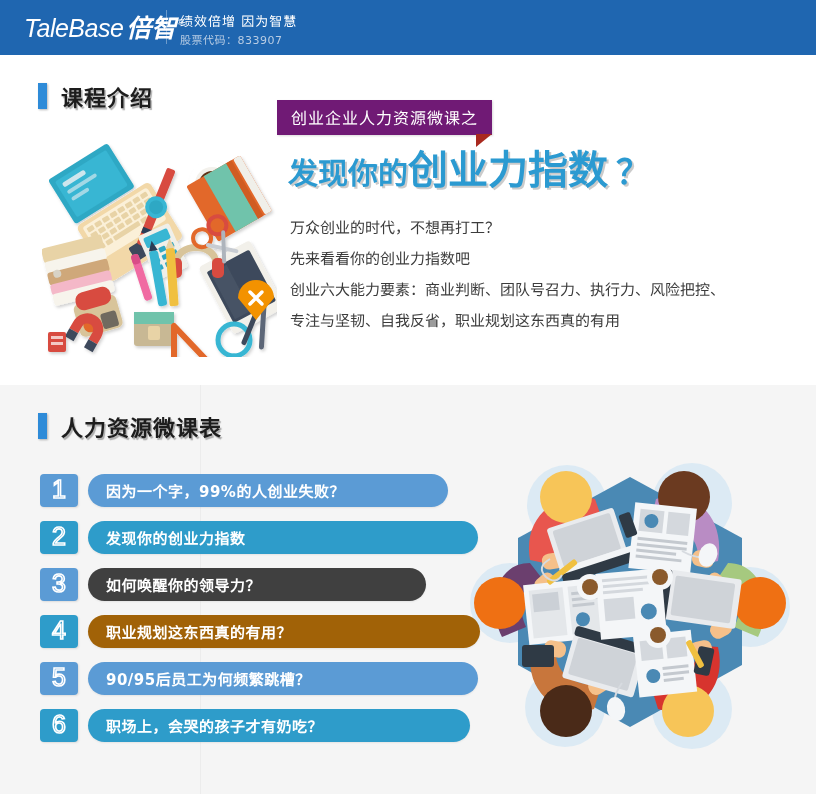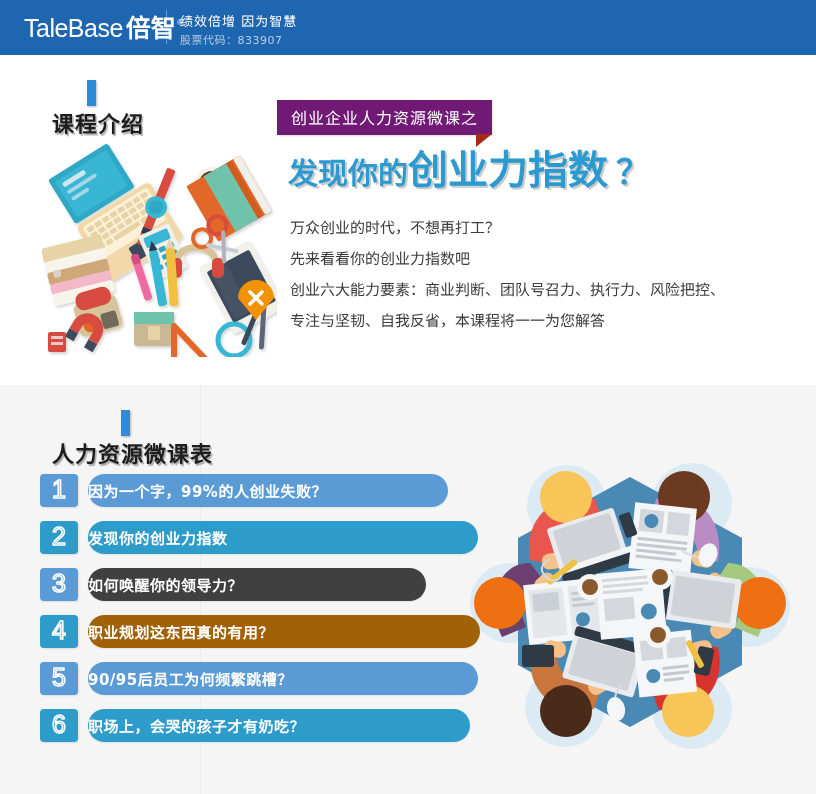--- a/index.html
+++ b/index.html
@@ -17,41 +17,42 @@
   .header{
     position:absolute;left:0;top:0;width:816px;height:55px;
     background:#1f66b0;
   }
   .logo{
     position:absolute;left:24px;top:8px;
     display:flex;align-items:baseline;
     color:#ffffff;
     font-size:25px;letter-spacing:-0.5px;font-weight:400;
     white-space:nowrap;
+    font-style:italic;
   }
   .logo-tale{font-family:"Liberation Sans",sans-serif;font-weight:400;}
   .logo-cn{font-family:"DejaVu Sans",sans-serif;font-weight:700;margin-left:3px;letter-spacing:0px;}
   .logo-reg{font-size:8px;position:relative;top:-12px;left:1px;}
   .header-sep{
     position:absolute;left:166px;top:10px;width:1px;height:34px;
     background:rgba(255,255,255,.35);
   }
   .tagline1{
     position:absolute;left:180px;top:11px;
     color:#ffffff;font-size:13px;letter-spacing:1px;
     font-family:"DejaVu Sans",sans-serif;
   }
   .tagline2{
     position:absolute;left:180px;top:31px;
     color:#b9cde4;font-size:11px;letter-spacing:.5px;
     font-family:"DejaVu Sans",sans-serif;
   }
 
   
-  .sec-head{position:absolute;display:flex;align-items:center;flex-direction:column;}
+  .sec-head{position:absolute;display:flex;align-items:center;}
   .sec-bar{
     width:9px;height:26px;background:#2e8bd8;
     box-shadow:1px 1px 2px rgba(0,0,0,.28);
     flex:0 0 auto;
   }
   .sec-title{
     margin-left:14px;
     font-family:"DejaVu Sans",sans-serif;
     font-weight:700;font-size:22px;color:#1d1d1d;
     letter-spacing:1px;
@@ -130,21 +131,21 @@
   .num-badge span{display:block;line-height:1;transform:translateY(-1px);}
   .bar{
     margin-left:10px;height:33px;
     border-radius:17px;
     display:flex;align-items:center;
     box-shadow:0 1px 2px rgba(0,0,0,.07);
   }
   .bar-text{
     font-family:"DejaVu Sans",sans-serif;
     font-weight:700;font-size:15px;color:#ffffff;
-    padding-left:0;white-space:nowrap;letter-spacing:.5px;
+    padding-left:18px;white-space:nowrap;letter-spacing:.5px;
   }
 
   
   .desk{position:absolute;left:42px;top:132px;width:235px;height:225px;}
   .desk svg{display:block;}
 
   
   .team{position:absolute;left:470px;top:455px;width:340px;height:300px;}
   .team svg{display:block;}
 </style>
@@ -359,21 +360,21 @@
   </div>
 
   <div class="main-title" style="color: rgb(43, 154, 209);">
     <span class="mt-a">发现你的</span><span class="mt-b">创业力指数</span><span class="mt-q">？</span>
   </div>
 
   <div class="copy">
     <p>万众创业的时代，不想再打工？</p>
     <p>先来看看你的创业力指数吧</p>
     <p>创业六大能力要素：商业判断、团队号召力、执行力、风险把控、</p>
-    <p>专注与坚韧、自我反省，本课程将一一为您解答</p>
+    <p>专注与坚韧、自我反省，职业规划这东西真的有用</p>
   </div>
 
   <div class="panel" style="background: rgb(245, 245, 245);"></div>
   <div class="panel-seam"></div>
 
   <div class="sec-head" id="sec-head-2">
     <div class="sec-bar" style="background: rgb(46, 139, 216);"></div>
     <div class="sec-title">人力资源微课表</div>
   </div>
 

